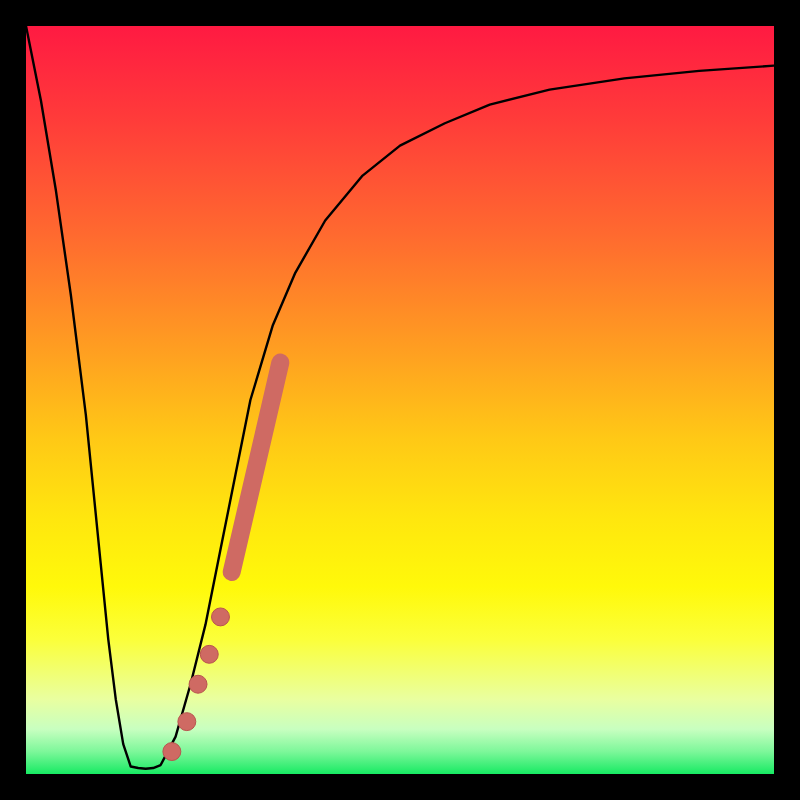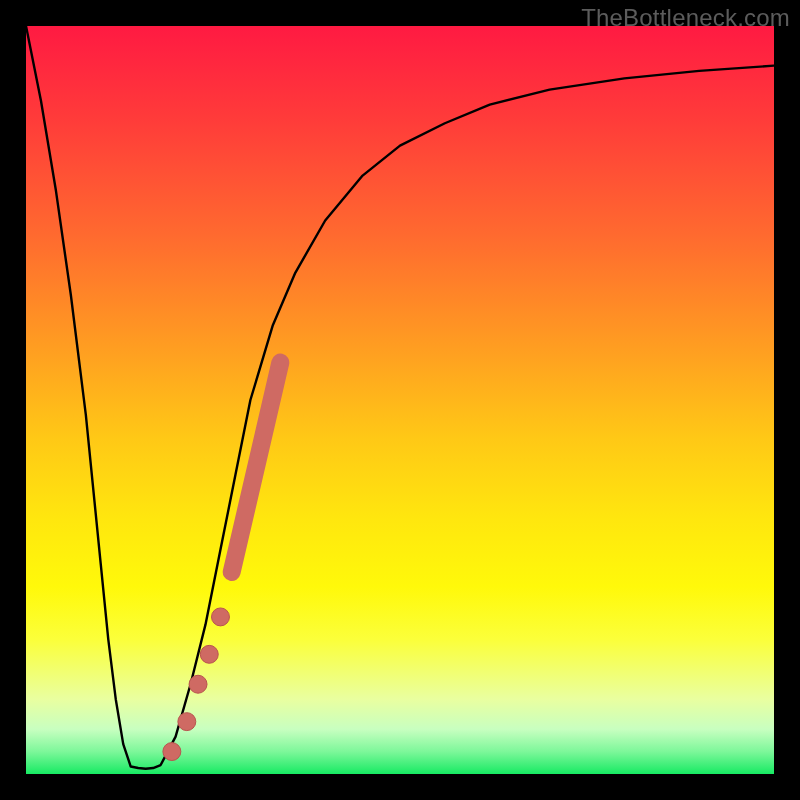--- a/index.html
+++ b/index.html
@@ -71,14 +71,13 @@
       <g id="markers">
           <circle cx="145.86" cy="725.56" r="8.976" fill="#cf6a63" stroke="#b9544e" stroke-width="1"></circle>
           <circle cx="160.82" cy="695.64" r="8.976" fill="#cf6a63" stroke="#b9544e" stroke-width="1"></circle>
           <circle cx="172.04000000000002" cy="658.24" r="8.976" fill="#cf6a63" stroke="#b9544e" stroke-width="1"></circle>
           <circle cx="183.26" cy="628.3199999999999" r="8.976" fill="#cf6a63" stroke="#b9544e" stroke-width="1"></circle>
           <circle cx="194.48000000000002" cy="590.9200000000001" r="8.976" fill="#cf6a63" stroke="#b9544e" stroke-width="1"></circle>
           <line x1="205.70000000000002" y1="546.04" x2="254.32000000000002" y2="336.59999999999997" stroke="#cf6a63" stroke-width="17.952" stroke-linecap="round"></line>
         </g>
     </svg>
   </div>
-  <div class="watermark">TheBottleneck.com</div>
 </div>
 
 </body></html>

